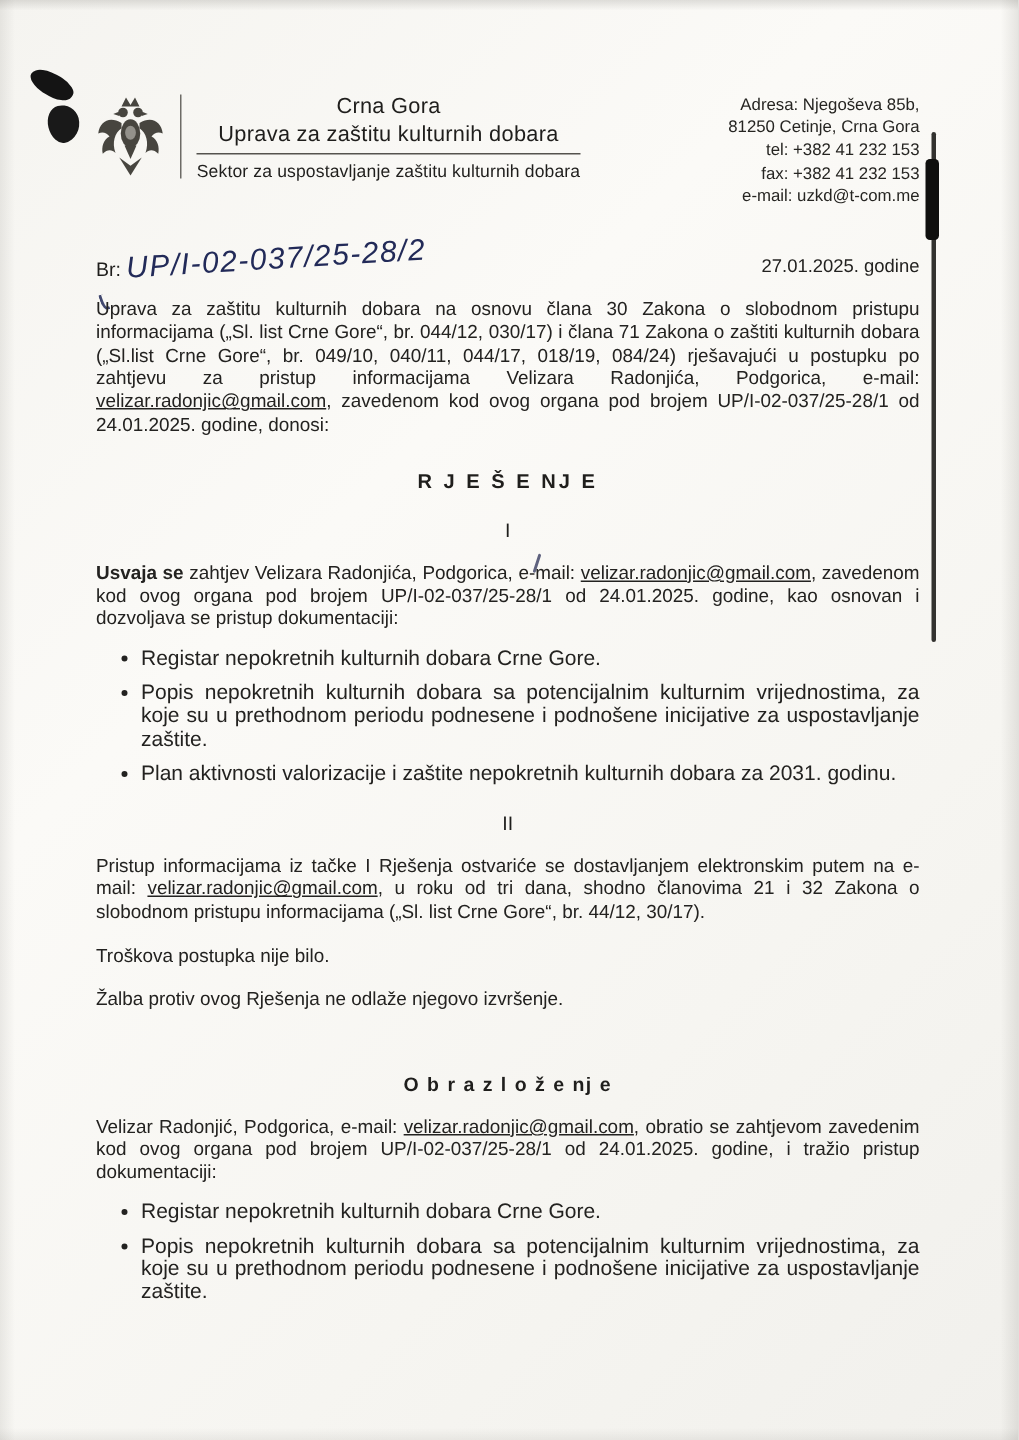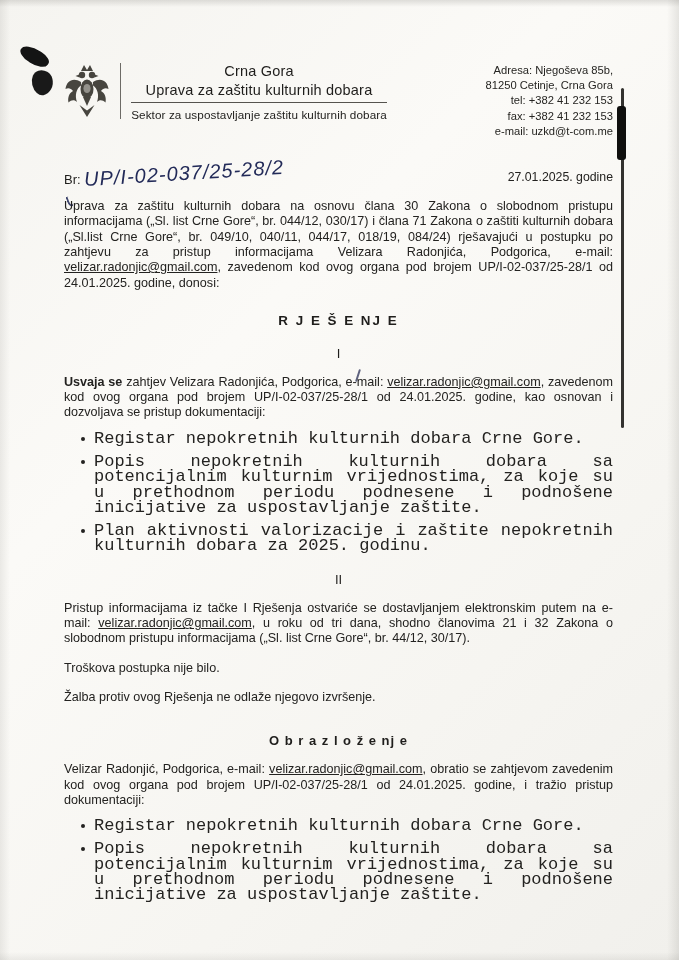--- a/index.html
+++ b/index.html
@@ -47,22 +47,22 @@
   .para { font-size:12.6px; line-height:15.3px; text-align:justify; color:#232220; }
   .intro { }
   .email { text-decoration:underline; }
   .bold { font-weight:bold; }
   .doc-title { margin-top:22px; text-align:center; font-weight:bold; font-size:13.4px; letter-spacing:2px; }
   .numeral { margin-top:18px; text-align:center; font-size:13px; }
   .after-numeral { margin-top:14px; }
   .bullets { margin-top:10px; }
   .bullet { display:flex; margin:0 0 8px 17px; }
   .bullet-dot { width:4px; height:4px; background:#232220; border-radius:50%; margin:6px 9px 0 0; flex:none; }
-  .bullet-text { font-size:17px; line-height:15.3px; text-align:justify; flex:1; color:#232220;font-family:Liberation Mono, monospace; }
-  .rationale-heading { margin-top:28px; text-align:center; font-weight:bold; font-size:13px; letter-spacing:1px; }
+  .bullet-text { font-size:14px; line-height:15.3px; text-align:justify; flex:1; color:#232220; }
+  .rationale-heading { margin-top:40px; text-align:center; font-weight:bold; font-size:13px; letter-spacing:1px; }
 
   
   .blob1 { position:absolute; left:19px; top:49px; width:31px; height:15px; background:#141414;
            border-radius:60% 40% 55% 45%; transform:rotate(33deg); }
   .blob2 { position:absolute; left:32px; top:70px; width:21px; height:25px; background:#191919;
            border-radius:45% 55% 60% 40% / 50% 45% 55% 50%; transform:rotate(-14deg); }
   .edge-line { position:absolute; left:621px; top:88px; width:3px; height:340px; background:#33322f; border-radius:2px; }
   .edge-blob { position:absolute; left:617px; top:106px; width:9px; height:54px; background:#0f0f0e; border-radius:3px; }
   .ink-tick { position:absolute; left:67px; top:196px; width:5px; height:11px;
               border-left:2px solid #222a58; border-bottom:2px solid #222a58;
@@ -137,21 +137,21 @@
       <div class="bullet">
         <span class="bullet-dot"></span>
         <span class="bullet-text">Registar nepokretnih kulturnih dobara Crne Gore.</span>
       </div>
       <div class="bullet">
         <span class="bullet-dot"></span>
         <span class="bullet-text">Popis nepokretnih kulturnih dobara sa potencijalnim kulturnim vrijednostima, za koje su u prethodnom periodu podnesene i podnošene inicijative za uspostavljanje zaštite.</span>
       </div>
       <div class="bullet">
         <span class="bullet-dot"></span>
-        <span class="bullet-text">Plan aktivnosti valorizacije i zaštite nepokretnih kulturnih dobara za 2025. godinu.</span>
+        <span class="bullet-text">Plan aktivnosti valorizacije i zaštite nepokretnih kulturnih dobara za 2031. godinu.</span>
       </div>
     </div>
 
     <div class="numeral">II</div>
     <p class="para after-numeral"><span>Pristup informacijama iz tačke I Rješenja ostvariće se dostavljanjem elektronskim putem na e-mail: </span><span class="email">velizar.radonjic@gmail.com</span><span>, u roku od tri dana, shodno članovima 21 i 32 Zakona o slobodnom pristupu informacijama („Sl. list Crne Gore“, br. 44/12, 30/17).</span></p>
 
     <p class="para after-numeral">Troškova postupka nije bilo.</p>
 
     <p class="para after-numeral">Žalba protiv ovog Rješenja ne odlaže njegovo izvršenje.</p>
 

